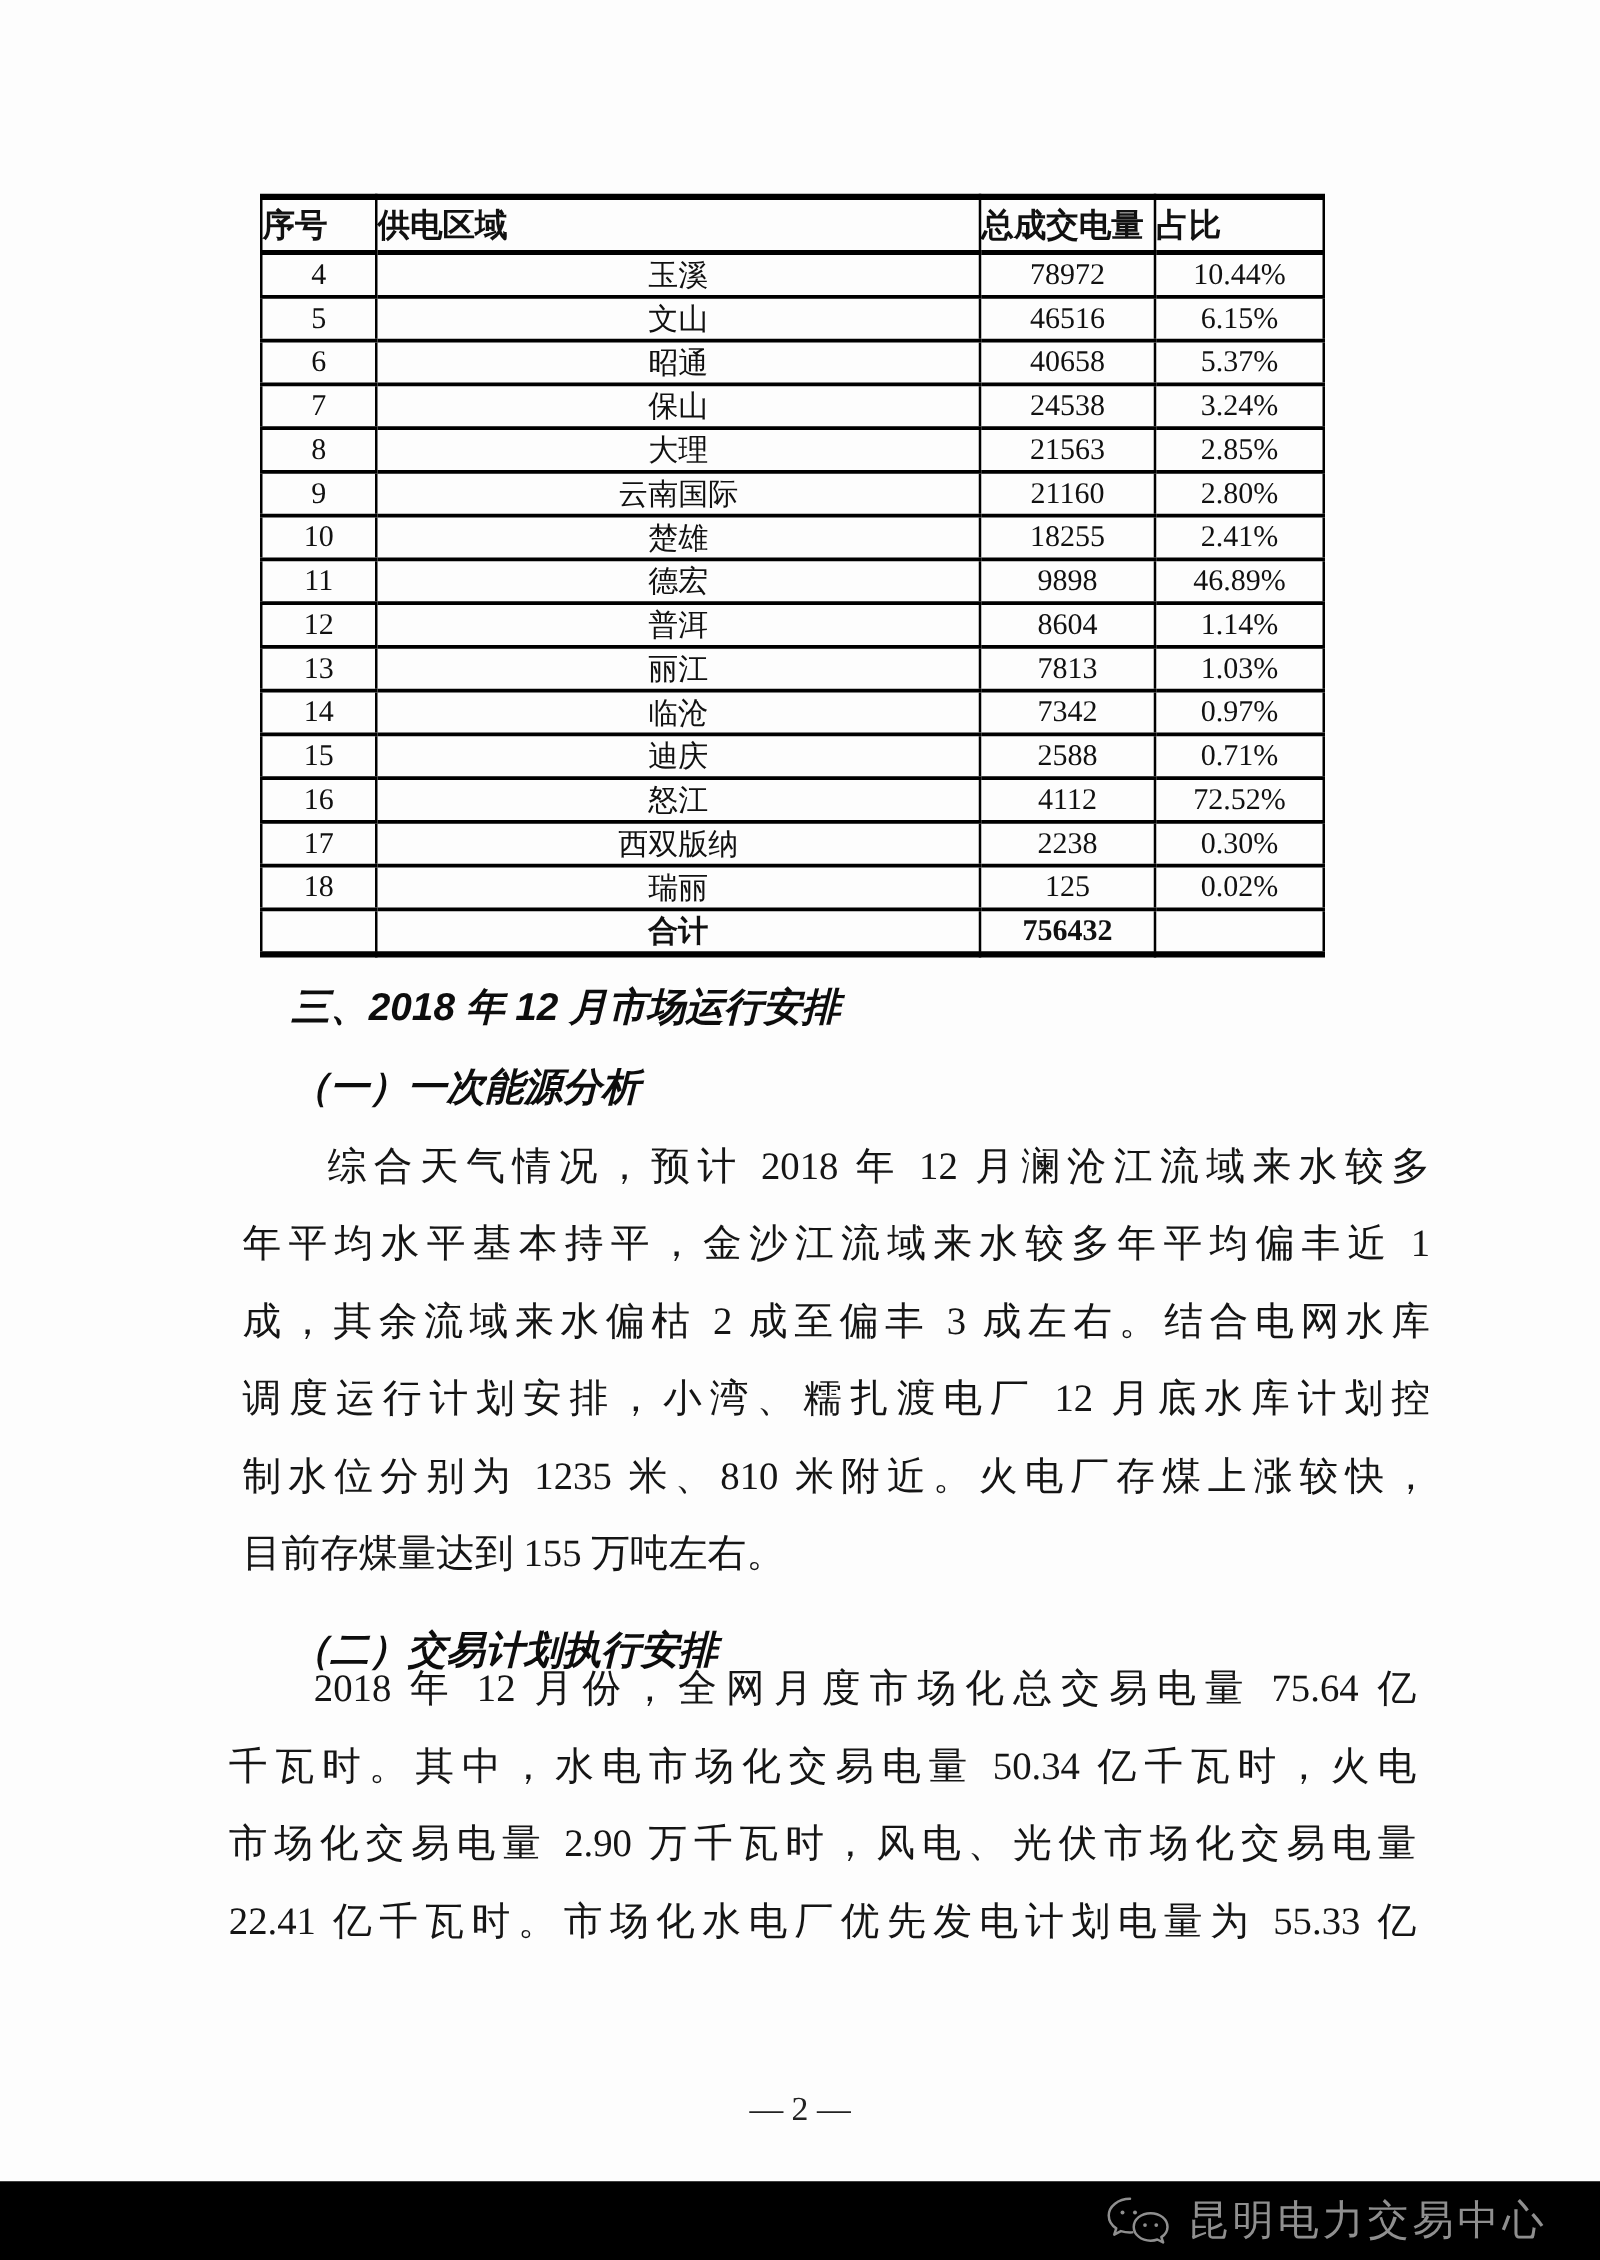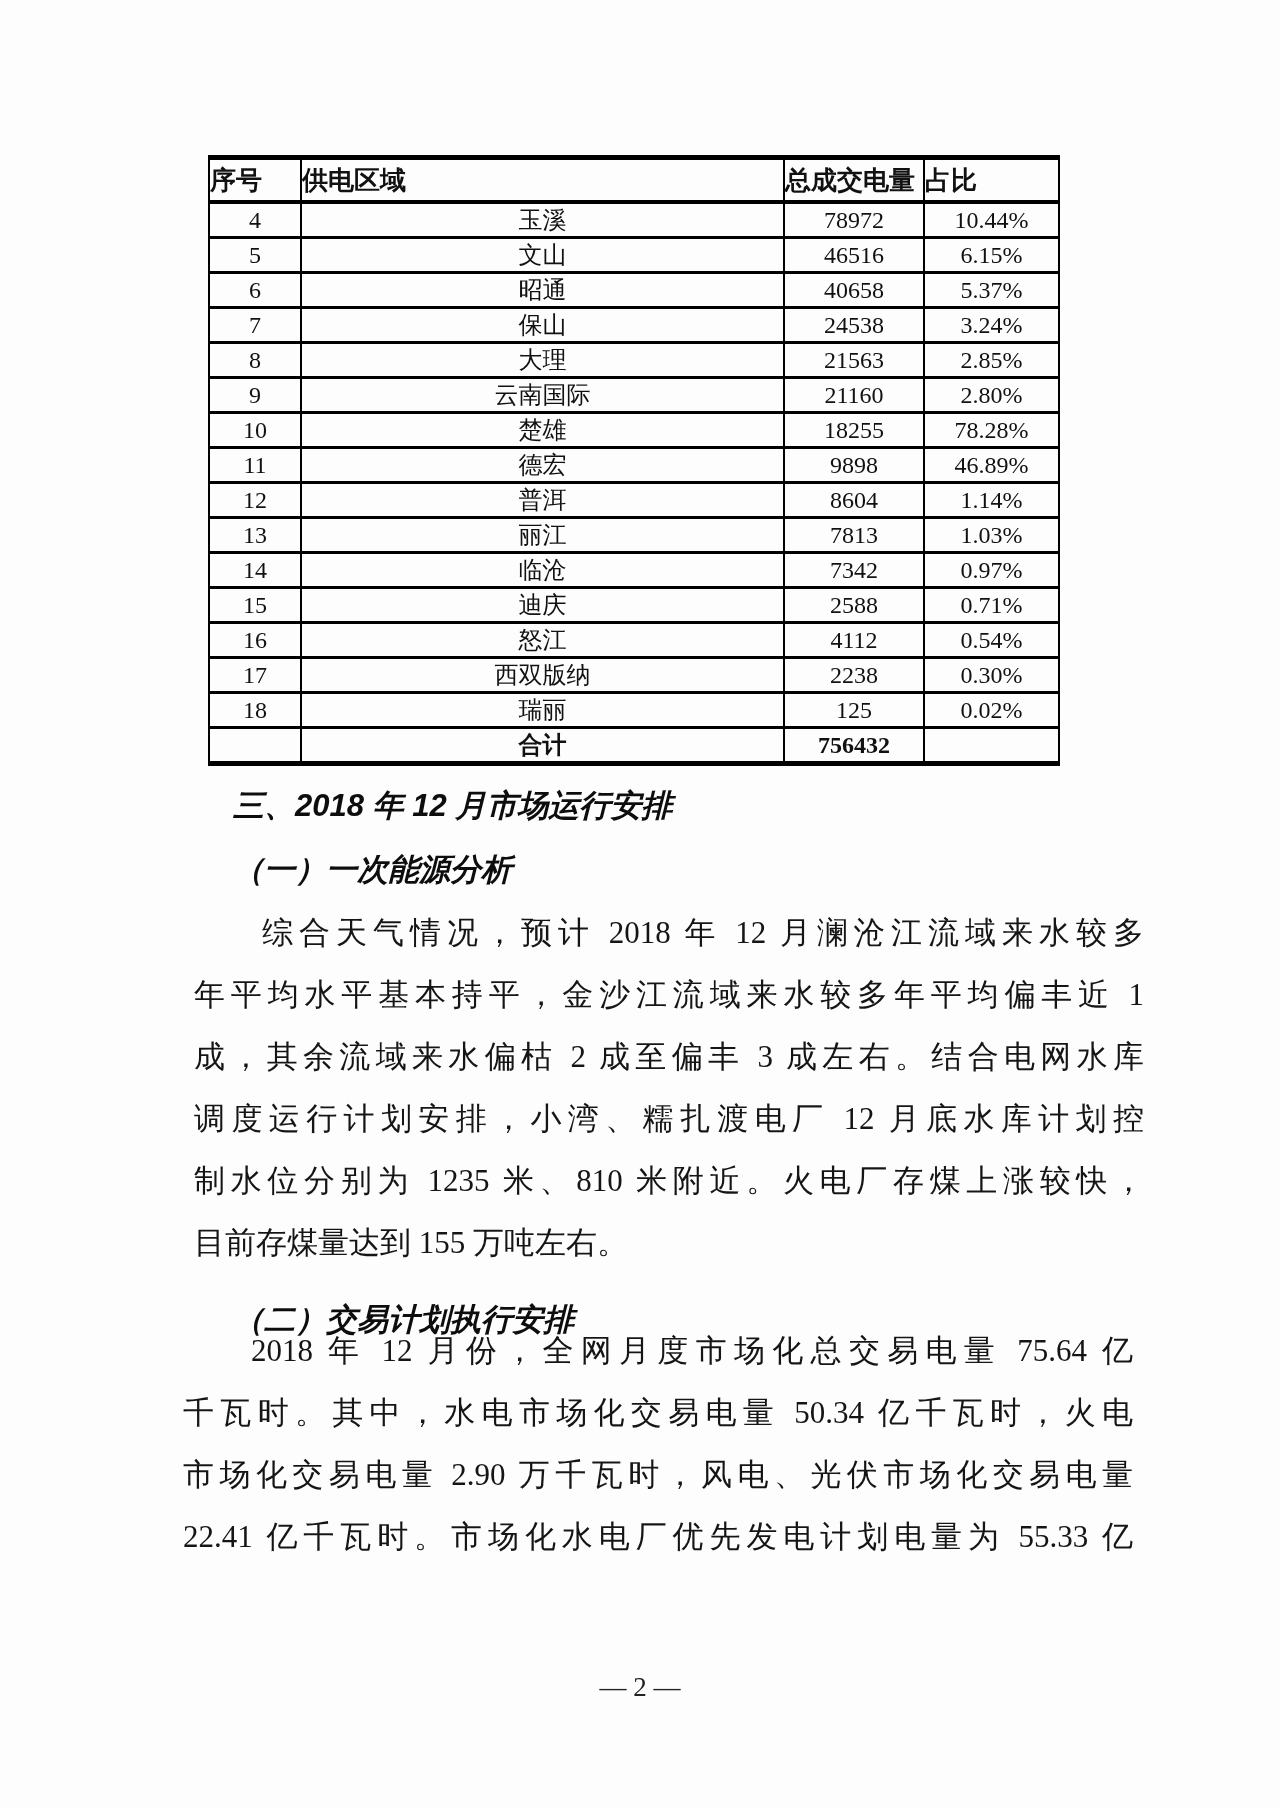--- a/index.html
+++ b/index.html
@@ -193,21 +193,21 @@
         <tr>
           <td>9</td>
           <td>云南国际</td>
           <td>21160</td>
           <td>2.80%</td>
         </tr>
         <tr>
           <td>10</td>
           <td>楚雄</td>
           <td>18255</td>
-          <td>78.28%</td>
+          <td>2.41%</td>
         </tr>
         <tr>
           <td>11</td>
           <td>德宏</td>
           <td>9898</td>
           <td>46.89%</td>
         </tr>
         <tr>
           <td>12</td>
           <td>普洱</td>
@@ -229,21 +229,21 @@
         <tr>
           <td>15</td>
           <td>迪庆</td>
           <td>2588</td>
           <td>0.71%</td>
         </tr>
         <tr>
           <td>16</td>
           <td>怒江</td>
           <td>4112</td>
-          <td>0.54%</td>
+          <td>72.52%</td>
         </tr>
         <tr>
           <td>17</td>
           <td>西双版纳</td>
           <td>2238</td>
           <td>0.30%</td>
         </tr>
         <tr>
           <td>18</td>
           <td>瑞丽</td>
@@ -276,14 +276,27 @@
 
   <div class="para" id="para-plan">
       <div class="pline indent">2018 年 12 月份，全网月度市场化总交易电量 75.64 亿</div>
       <div class="pline">千瓦时。其中，水电市场化交易电量 50.34 亿千瓦时，火电</div>
       <div class="pline">市场化交易电量 2.90 万千瓦时，风电、光伏市场化交易电量</div>
       <div class="pline">22.41 亿千瓦时。市场化水电厂优先发电计划电量为 55.33 亿</div>
     </div>
 
   <div class="page-number">— 2 —</div>
 
+  <div class="bottom-bar">
+    <div class="brand-wrap">
+      <svg class="wechat-icon-svg" viewBox="0 0 52 42" fill="none" stroke="#8f8f8f" stroke-width="2" stroke-linecap="round" stroke-linejoin="round">
+        <path d="M20 3 C10.6 3 3 9 3 16.4 c0 4.2 2.3 7.9 6 10.3 l-1.6 5 5.3-2.8 c2.2.7 4.7 1.1 7.3 1.1 .6 0 1.2 0 1.8-.1"></path>
+        <circle cx="14" cy="14" r="1.6" fill="#8f8f8f" stroke="none"></circle>
+        <circle cx="24" cy="14" r="1.6" fill="#8f8f8f" stroke="none"></circle>
+        <path d="M36.5 14.5 c-7.5 0-13.5 4.9-13.5 11 0 6.1 6 11 13.5 11 1.9 0 3.8-.3 5.4-.9 l4.6 2.4 -1.4-4.3 c2.9-2 4.9-5 4.9-8.2 0-6.1-6-11-13.5-11z"></path>
+        <circle cx="32" cy="24" r="1.5" fill="#8f8f8f" stroke="none"></circle>
+        <circle cx="41" cy="24" r="1.5" fill="#8f8f8f" stroke="none"></circle>
+      </svg>
+      <span class="brand-text">昆明电力交易中心</span>
+    </div>
+  </div>
 
 </div>
 
 </body></html>

